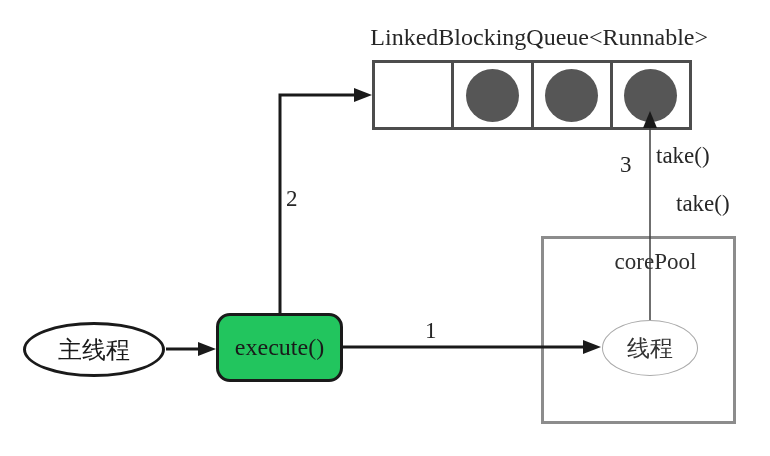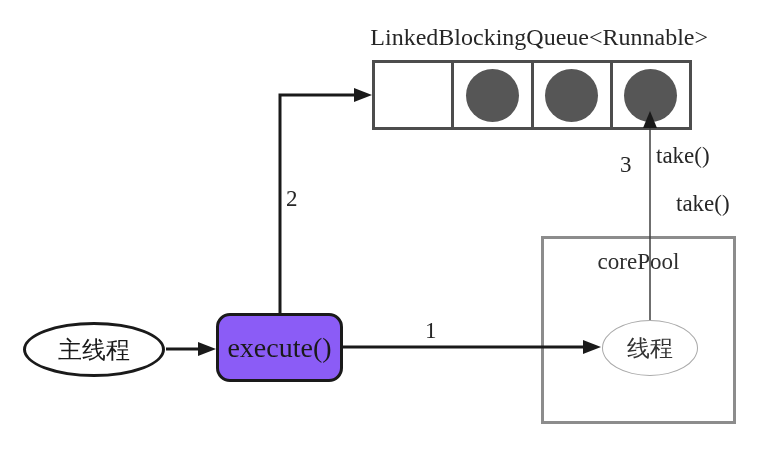--- a/index.html
+++ b/index.html
@@ -32,44 +32,44 @@
     background:var(--task-circle,#565656);
   }
   
   .core-pool{
     position:absolute;left:541px;top:236px;width:195px;height:188px;
     box-sizing:border-box;border:3px solid var(--core-pool-border,#8c8c8c);
     background:transparent;
   }
   .core-pool-label{
     position:absolute;top:10px;left:0;width:100%;
-    text-align:center;font-size:23px;color:#2e2e2e;
+    text-align:center;font-size:23px;color:#2e2e2e;padding-left:17px;
   }
   
   .ellipse{
     position:absolute;box-sizing:border-box;border-radius:50%;
     display:flex;align-items:center;justify-content:center;
     background:#fff;
   }
   .main-thread{
     left:23px;top:322px;width:142px;height:55px;
     border:3px solid var(--stroke-black,#1a1a1a);
     font-size:24px;
   }
   .thread-ellipse{
     left:602px;top:320px;width:96px;height:56px;
     border:1.5px solid var(--thread-ellipse-border,#a9a9a9);
     font-size:23px;color:#333;
   }
   .execute-box{
     position:absolute;left:216px;top:313px;width:127px;height:69px;
     box-sizing:border-box;border:3px solid var(--stroke-black,#1a1a1a);
-    border-radius:14px;background:#8b5cf6;
+    border-radius:14px;background:#22c55e;
     display:flex;align-items:center;justify-content:center;
-    font-size:28px;
+    font-size:24px;
   }
   
   .edge-label{
     position:absolute;font-size:23px;color:#262626;white-space:nowrap;
     background:transparent;
   }
   .lbl-1{left:425px;top:318px;}
   .lbl-2{left:286px;top:186px;}
   .lbl-3{left:620px;top:152px;}
   .lbl-poll{left:656px;top:143px;}

